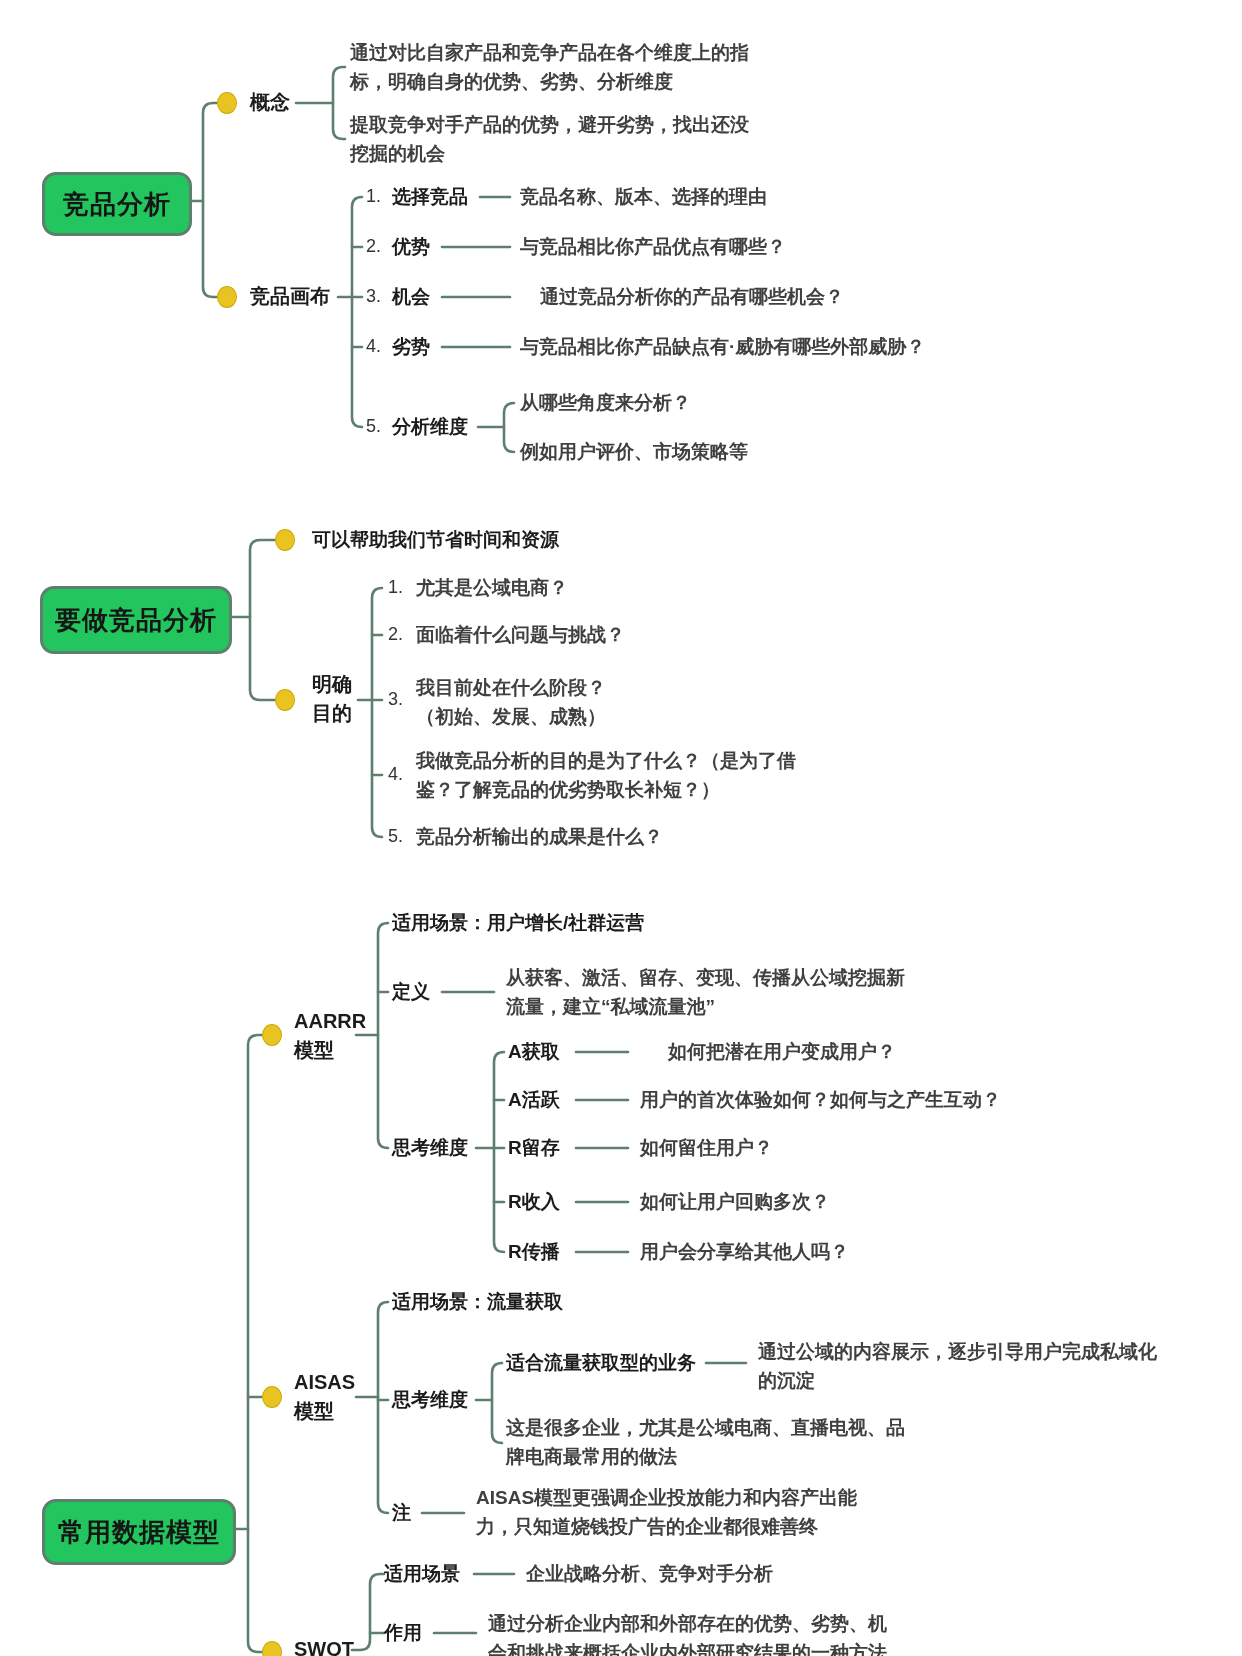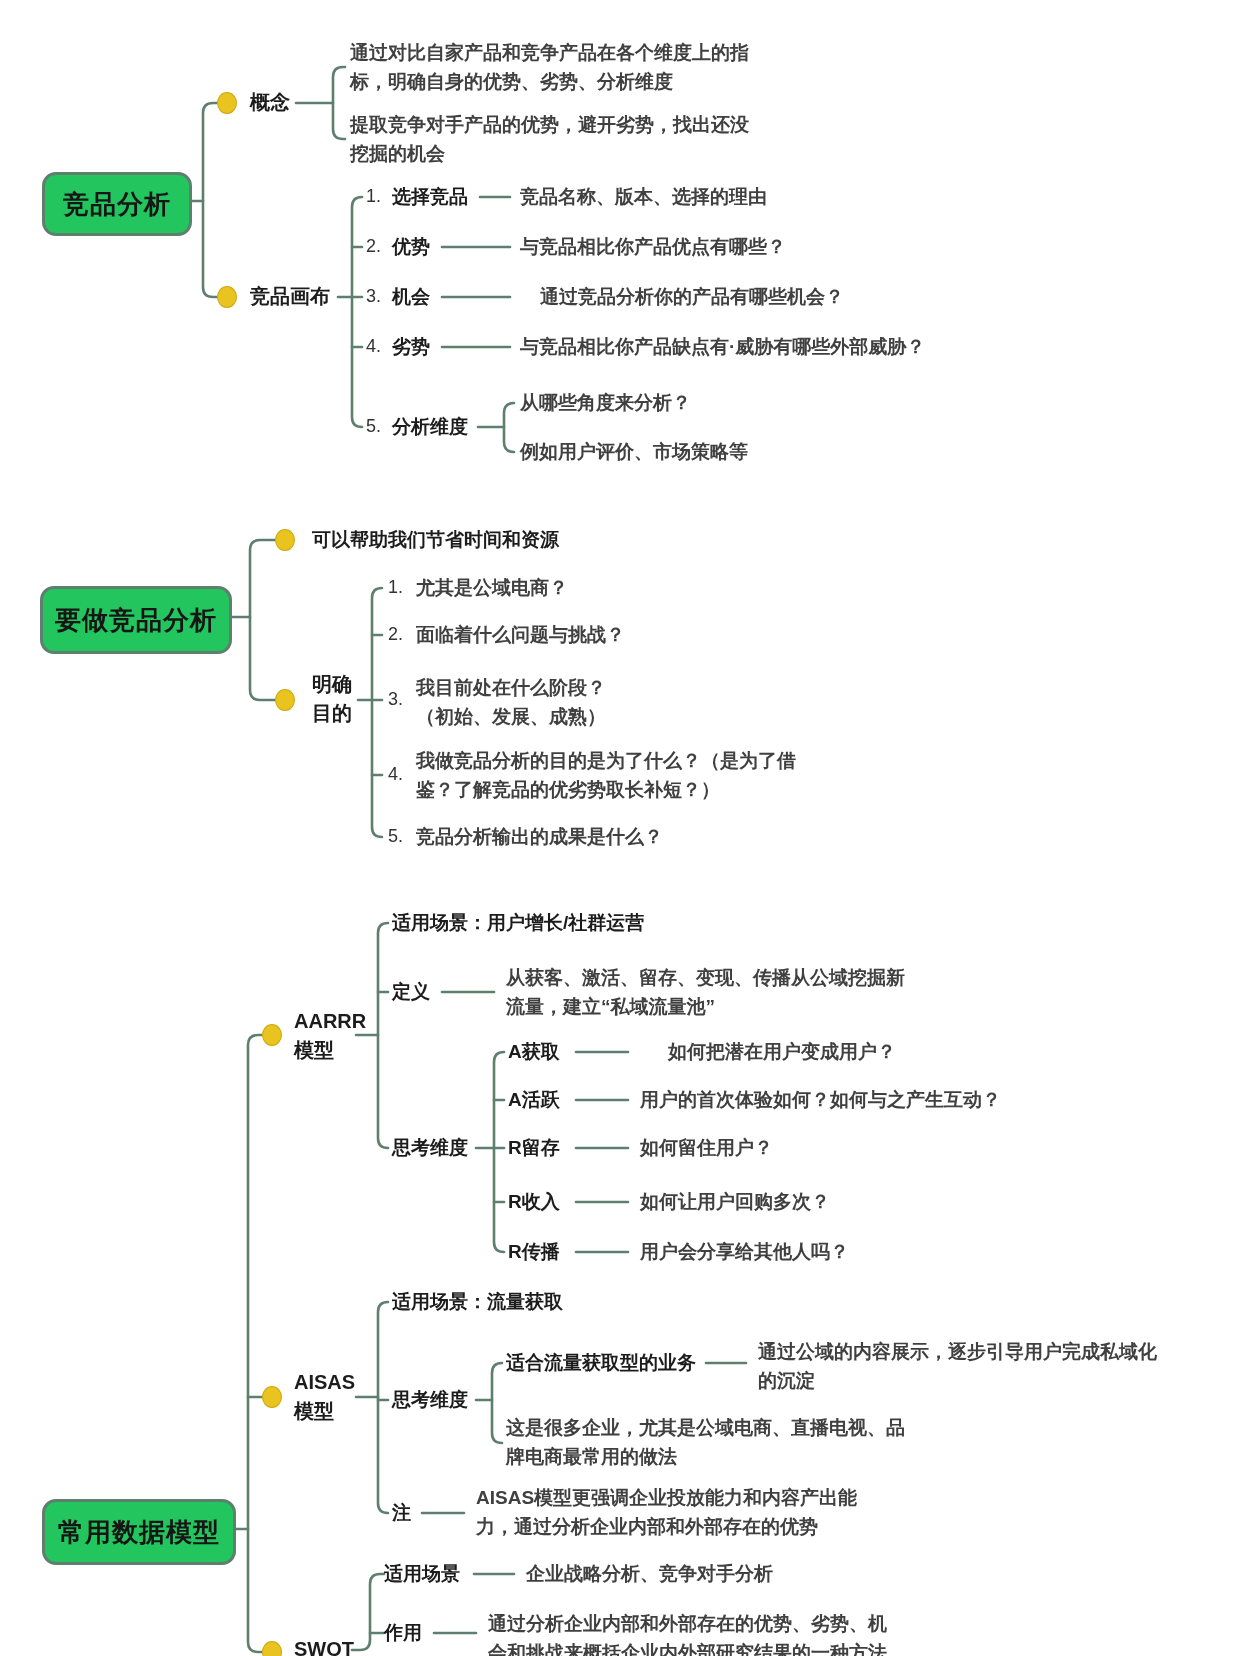--- a/index.html
+++ b/index.html
@@ -203,21 +203,21 @@
   </div>
 
   <div class="t blk" style="left:506px; top:1413px;">
     <div>这是很多企业，尤其是公域电商、直播电视、品</div>
     <div>牌电商最常用的做法</div>
   </div>
 
   <div class="t kw" style="left:392px; top:1498px;">注</div>
   <div class="t blk" style="left:476px; top:1483px;">
     <div>AISAS模型更强调企业投放能力和内容产出能</div>
-    <div>力，通过分析企业内部和外部存在的优势</div>
+    <div>力，只知道烧钱投广告的企业都很难善终</div>
   </div>
 
   <div class="dot" style="left:272px; top:1652px;"></div>
   <div class="t kw" style="left:294px; top:1635px; font-size:20px;">SWOT</div>
 
   <div class="t kw" style="left:384px; top:1559px;">适用场景</div>
   <div class="t" style="left:526px; top:1559px;">企业战略分析、竞争对手分析</div>
 
   <div class="t kw" style="left:384px; top:1618px;">作用</div>
   <div class="t blk" style="left:488px; top:1609px;">

